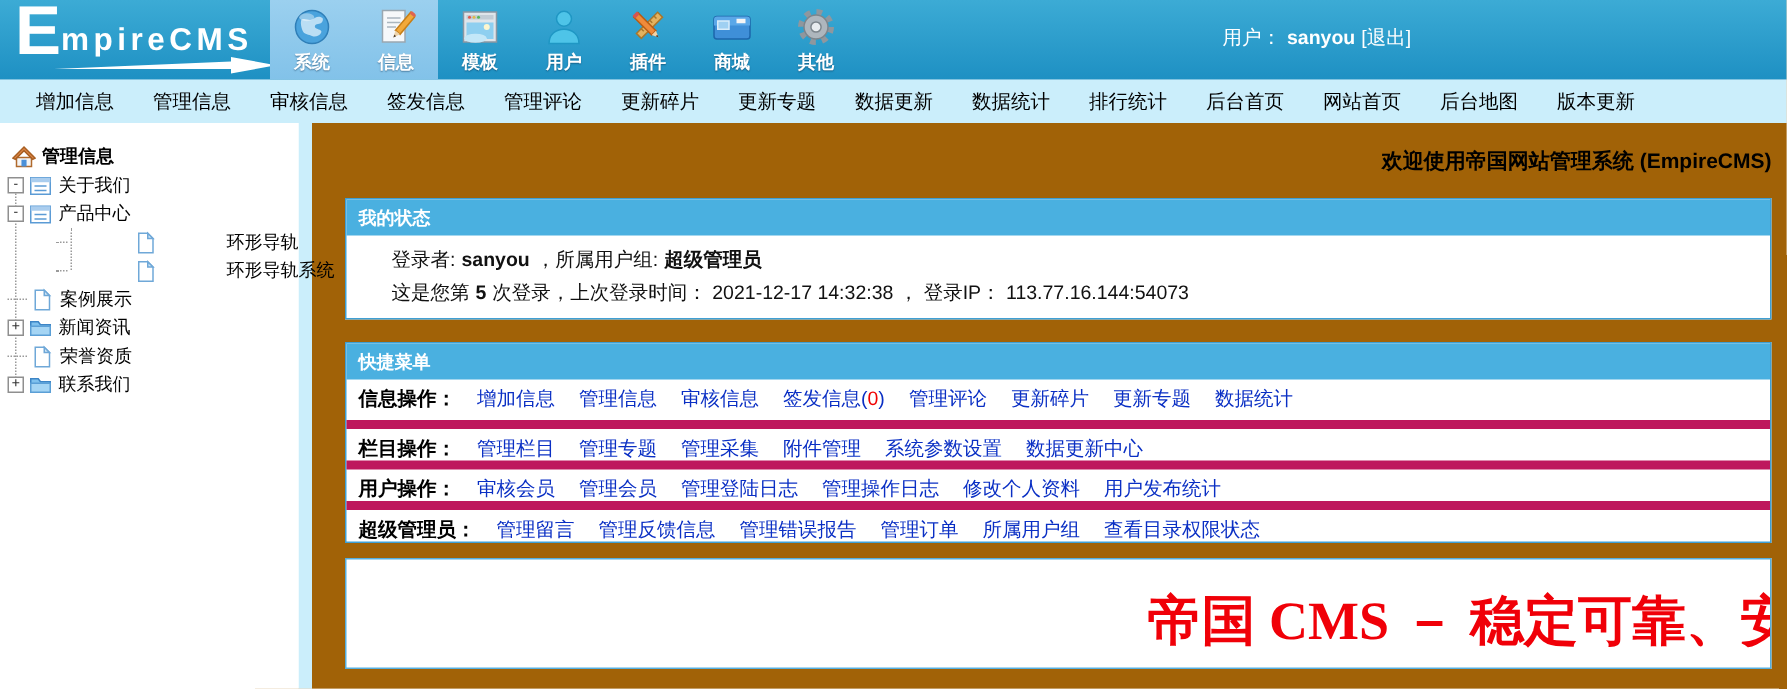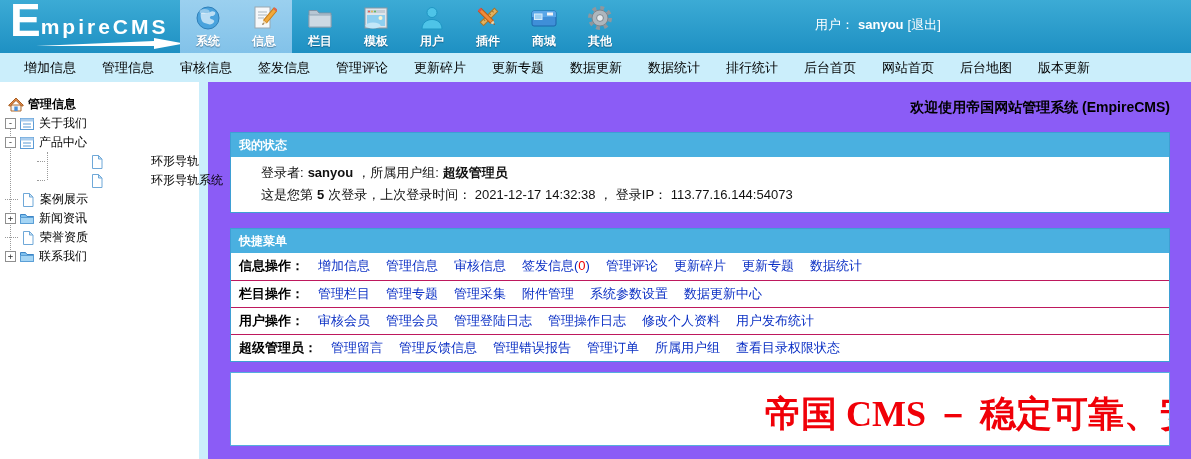--- a/index.html
+++ b/index.html
@@ -34,21 +34,21 @@
   .subnav {
     height:29px; background:#cbeefb; display:flex; align-items:center;
     padding-left:24px; font-size:13px; color:#000;
   }
   .subnav a { color:#000; text-decoration:none; margin-right:26px; cursor:pointer; white-space:nowrap; }
 
   
   .body-row { display:flex; height:377px; }
   .sidebar { width:199px; position:relative; padding-top:13px; background:#fff; }
   .splitter { width:9px; background:#cbeefb; cursor:col-resize; }
-  .content { flex:1; position:relative; padding:0 21px 0 22px; background:#8b5cf6; }
+  .content { flex:1; position:relative; padding:0 10px 0 22px; background:#a16207; }
 
   
   .trow { height:19px; display:flex; align-items:center; font-size:12px; color:#000; cursor:pointer; white-space:nowrap; position:relative; z-index:1; background:transparent; }
   .trow.root { padding-left:8px; font-weight:bold; }
   .trow.lvl0 { padding-left:5px; }
   .trow.lvl1 { padding-left:37px;gap:42px; }
   .exp {
     width:11px; height:11px; border:1px solid #8f8f8f; background:#fff;
     font:9px/9px "DejaVu Sans Mono",monospace; text-align:center; color:#333;
     margin-right:3px; flex:0 0 auto; background-clip:padding-box;
@@ -64,21 +64,21 @@
   
   .welcome { margin-top:17px; text-align:right; font-weight:bold; font-size:14px; color:#000; }
 
   
   .panel { border:1px solid #3e9fd4; margin-top:15px; background:#fff; }
   .panel-h { height:24px; line-height:24px; background:#4ab0e0; color:#fff; font-weight:bold; font-size:12px; padding-left:8px; }
   .panel.status { }
   .status-body { padding:5px 0 6px 30px; font-size:13px; color:#111; line-height:22px; }
   .status-body b { margin:0 4px; }
 
-  .qrow { height:27px; line-height:26px; padding-left:8px; font-size:13px; border-top:1px solid #be185d; white-space:nowrap; }
+  .qrow { height:27px; line-height:26px; padding-left:8px; font-size:13px; border-top:6px solid #be185d; white-space:nowrap; }
   .qrow:first-of-type { border-top:none; }
   .qlabel { font-weight:bold; color:#000; margin-right:14px; }
   .qlink { color:#0a2fc4; text-decoration:none; margin-right:16px; cursor:pointer; }
   .badge { color:#f00000; }
 
   .panel.marquee { margin-top:10px; height:74px; position:relative; overflow:hidden; border-color:#55aede; }
   .marquee-text {
     position:absolute; left:534px; top:17px;
     font-family:"Liberation Serif","DejaVu Serif",serif; font-weight:bold;
     font-size:36px; color:#f00008; white-space:nowrap;
@@ -118,29 +118,20 @@
               <line x1="7" y1="13" x2="13" y2="13" stroke="#aab6bf"></line>
               <g transform="rotate(40 18 12)">
                 <rect x="16" y="2" width="4" height="16" fill="#f2a93b" stroke="#c77f18"></rect>
                 <polygon points="16,18 20,18 18,22.5" fill="#eed4ab"></polygon>
                 <polygon points="17.2,20.6 18.8,20.6 18,22.5" fill="#50402e"></polygon>
                 <rect x="16" y="1" width="4" height="2.2" fill="#df6450"></rect>
               </g>
             </svg>
           </span>
           <span class="tlabel">信息</span>
-        </div>
-        <div class="tab">
-          <span class="ticon">
-            <svg width="26" height="26" viewBox="0 0 26 26">
-              <path d="M2 5.5h8l2 2.5h12v14H2z" fill="#b7c6d3" stroke="#7d93a6"></path>
-              <path d="M2 10h22v12H2z" fill="#cdd9e3" stroke="#8fa5b6"></path>
-            </svg>
-          </span>
-          <span class="tlabel">栏目</span>
         </div>
         <div class="tab">
           <span class="ticon">
             <svg width="26" height="26" viewBox="0 0 26 26">
               <rect x="2" y="3" width="22" height="20" fill="#dfe5ea" stroke="#8a97a3"></rect>
               <rect x="4" y="5" width="18" height="3" fill="#c2cdd6"></rect>
               <circle cx="6" cy="6.5" r="1" fill="#e05a4e"></circle>
               <circle cx="9" cy="6.5" r="1" fill="#e0b94e"></circle>
               <circle cx="12" cy="6.5" r="1" fill="#59b55a"></circle>
               <rect x="4" y="10" width="18" height="11" fill="#8ecff0"></rect>

